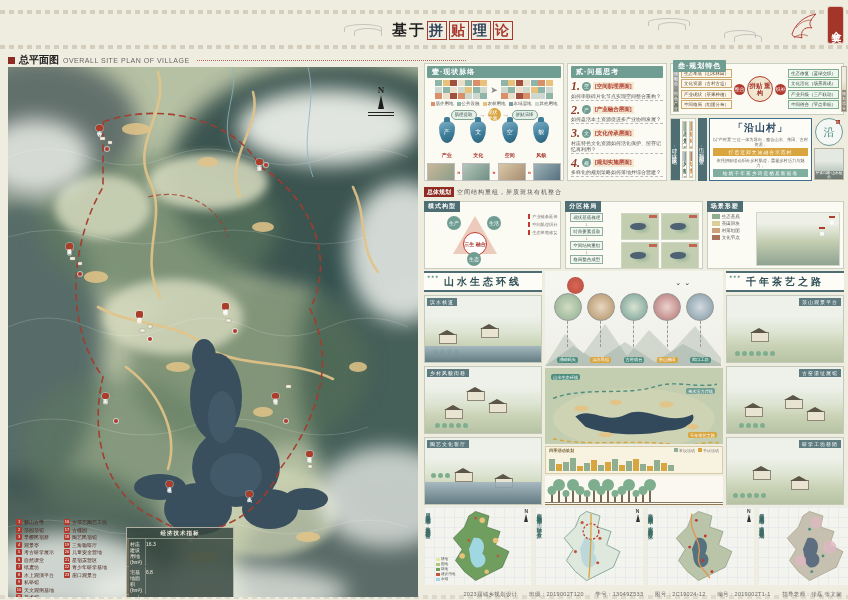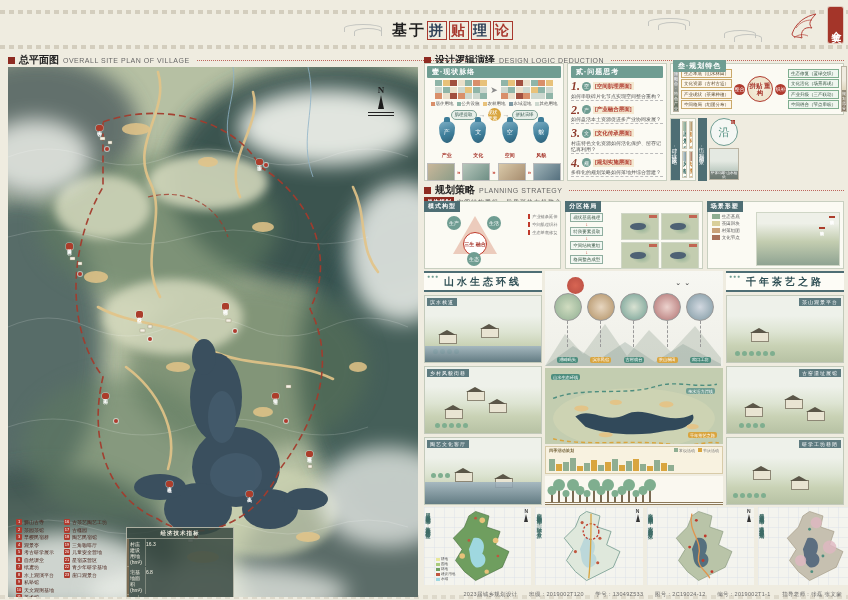--- a/index.html
+++ b/index.html
@@ -453,26 +453,20 @@
             <b>容积率</b>
             <span>0.4</span>
           </div>
 
       </div>
     </div>
   </div>
 
   <div class="rightcol">
 
-    <div class="shead">
-      <span class="sq"></span>
-      <span class="cn">设计逻辑演绎</span>
-      <span class="en">DESIGN LOGIC DEDUCTION</span>
-      <span class="lead"></span>
-    </div>
 
     <div class="rowA">
 
       <div class="panel pA1">
         <span class="tagchip">壹·现状脉络</span>
         <div class="mosaics">
           <div class="mosaic">
               <b></b>
               <b></b>
               <b></b>
@@ -652,41 +646,42 @@
                   <div class="t">风貌成景</div>
                 </div>
               <div class="sc c4">
                   <div class="im"></div>
                   <div class="t">场景成忆</div>
                 </div>
             </div>
           </div>
           <div class="visionwrap">
             <div class="vtab">伍·规划愿景</div>
+            <div class="vbox">
+              <div class="vt">「沿山村」</div>
+              <div class="vd">以“产村景”三位一体为导向，整合山水、茶田、古村资源，</div>
+              <div class="hl y">打造近郊文旅融合示范村</div>
+              <div class="vd">依托拼贴理论织补乡村肌理，重塑乡村活力与魅力，</div>
+              <div class="hl t">绘就千年茶乡诗意栖居新画卷</div>
+            </div>
             <div class="sidecol">
               <div class="logoC">
                   <span>沿</span>
                   <b>山</b>
                 </div>
               <div class="minicard">
                   <span>整体鸟瞰·山水相依</span>
                 </div>
             </div>
           </div>
         </div>
       </div>
     </div>
 
     <div class="stratHead">
-      <div class="shead">
-        <span class="sq"></span>
-        <span class="cn">规划策略</span>
-        <span class="en">PLANNING STRATEGY</span>
-        <span class="lead"></span>
-      </div>
       <div class="stratSub">
         <span class="st1">总体规划</span>
         <span class="st2">空间结构重组，异质斑块有机整合</span>
       </div>
     </div>
 
     <div class="rowB">
       <div class="panel sp">
         <span class="pt">模式构型</span>
         <div class="tri"></div>

